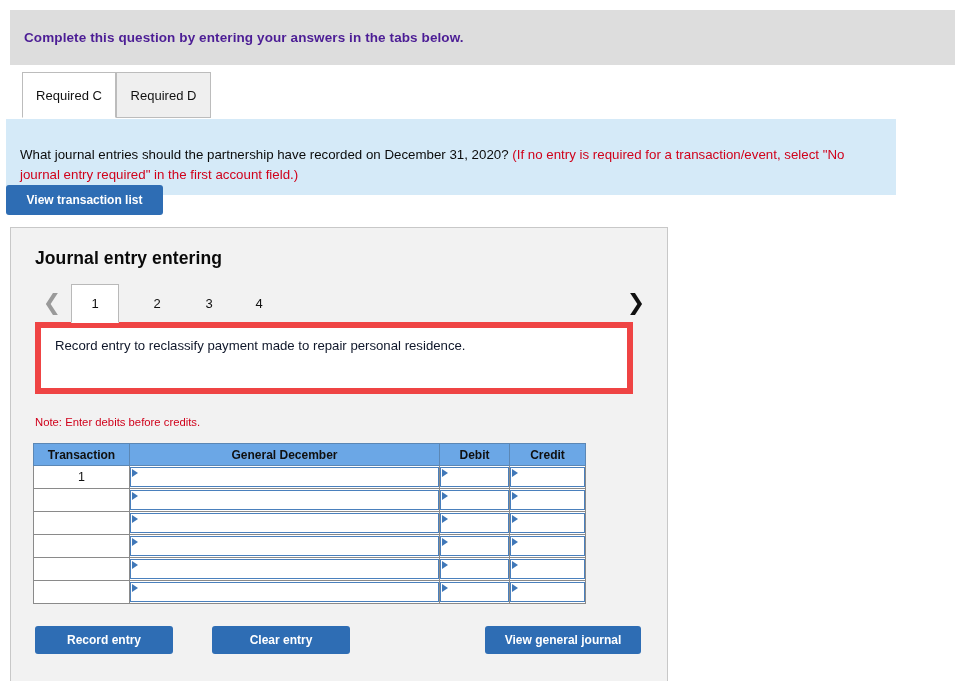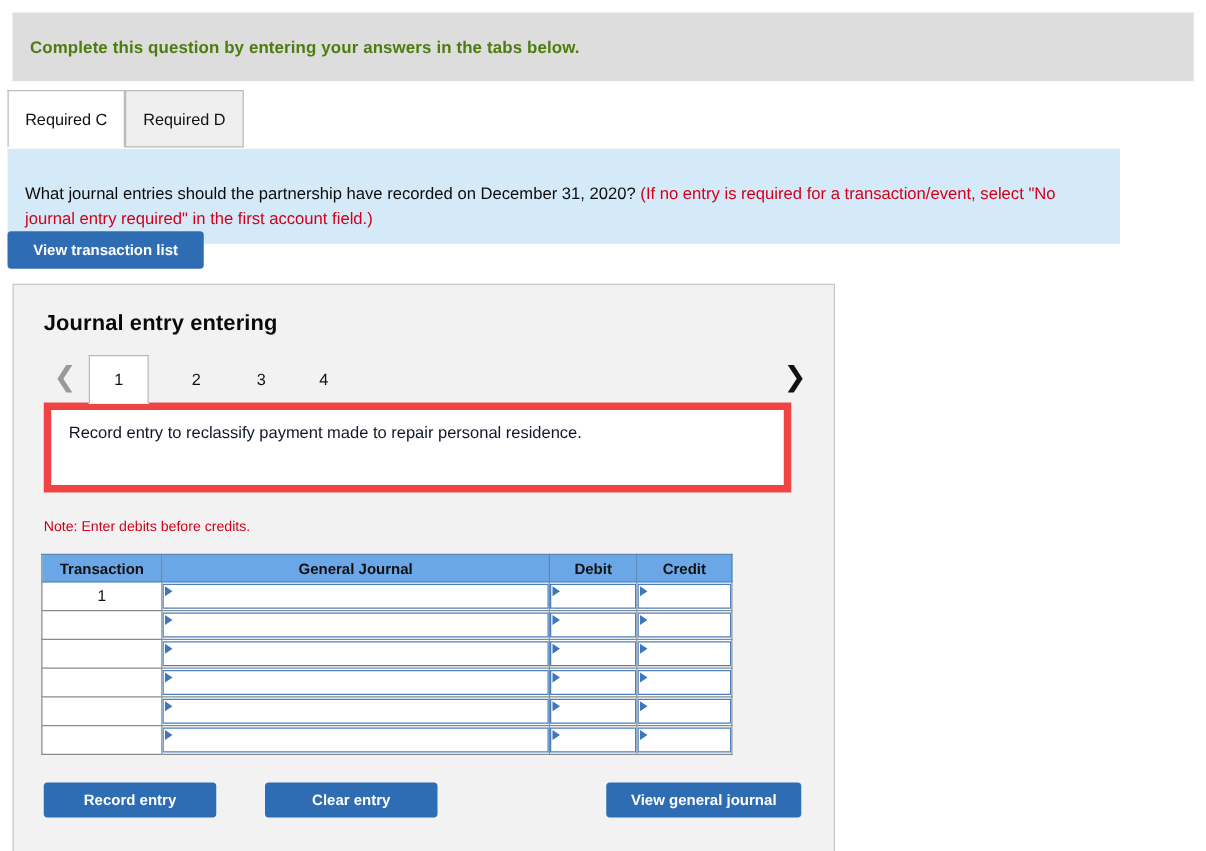--- a/index.html
+++ b/index.html
@@ -25,21 +25,21 @@
     width: 945px;
     height: 55px;
     background: #dddddd;
     box-sizing: border-box;
     display: flex;
     align-items: center;
   }
   .banner-text {
     font-size: 13.5px;
     font-weight: bold;
-    color: #4d7c0f;
+    color: #4c1d95;
     padding-left: 14px;
     letter-spacing: 0.1px;
   }
 
   
   .tabstrip {
     position: absolute;
     left: 0;
     top: 72px;
     width: 965px;
@@ -51,20 +51,21 @@
     height: 46px;
     box-sizing: border-box;
     display: flex;
     align-items: center;
     justify-content: center;
     font-size: 13px;
     color: #111111;
     border: 1px solid #bcbcbc;
     cursor: pointer;
     user-select: none;
+    margin-left: 16px;
   }
   .tab.active {
     background: #ffffff;
     border-bottom: 1px solid #ffffff;
     z-index: 3;
   }
   .tab.inactive {
     background: #efefef;
     border-bottom: 1px solid #bcbcbc;
     z-index: 2;
@@ -352,21 +353,21 @@
   <table class="jtable">
     <colgroup>
       <col class="col-transaction">
       <col class="col-journal">
       <col class="col-debit">
       <col class="col-credit">
     </colgroup>
     <thead>
       <tr>
         <th>Transaction</th>
-        <th>General Journal</th>
+        <th>General December</th>
         <th>Debit</th>
         <th>Credit</th>
       </tr>
     </thead>
     <tbody>
       <tr>
         <td class="txn-cell">1</td>
         <td class="field-wrap">
           <span class="field"></span>
         </td>

